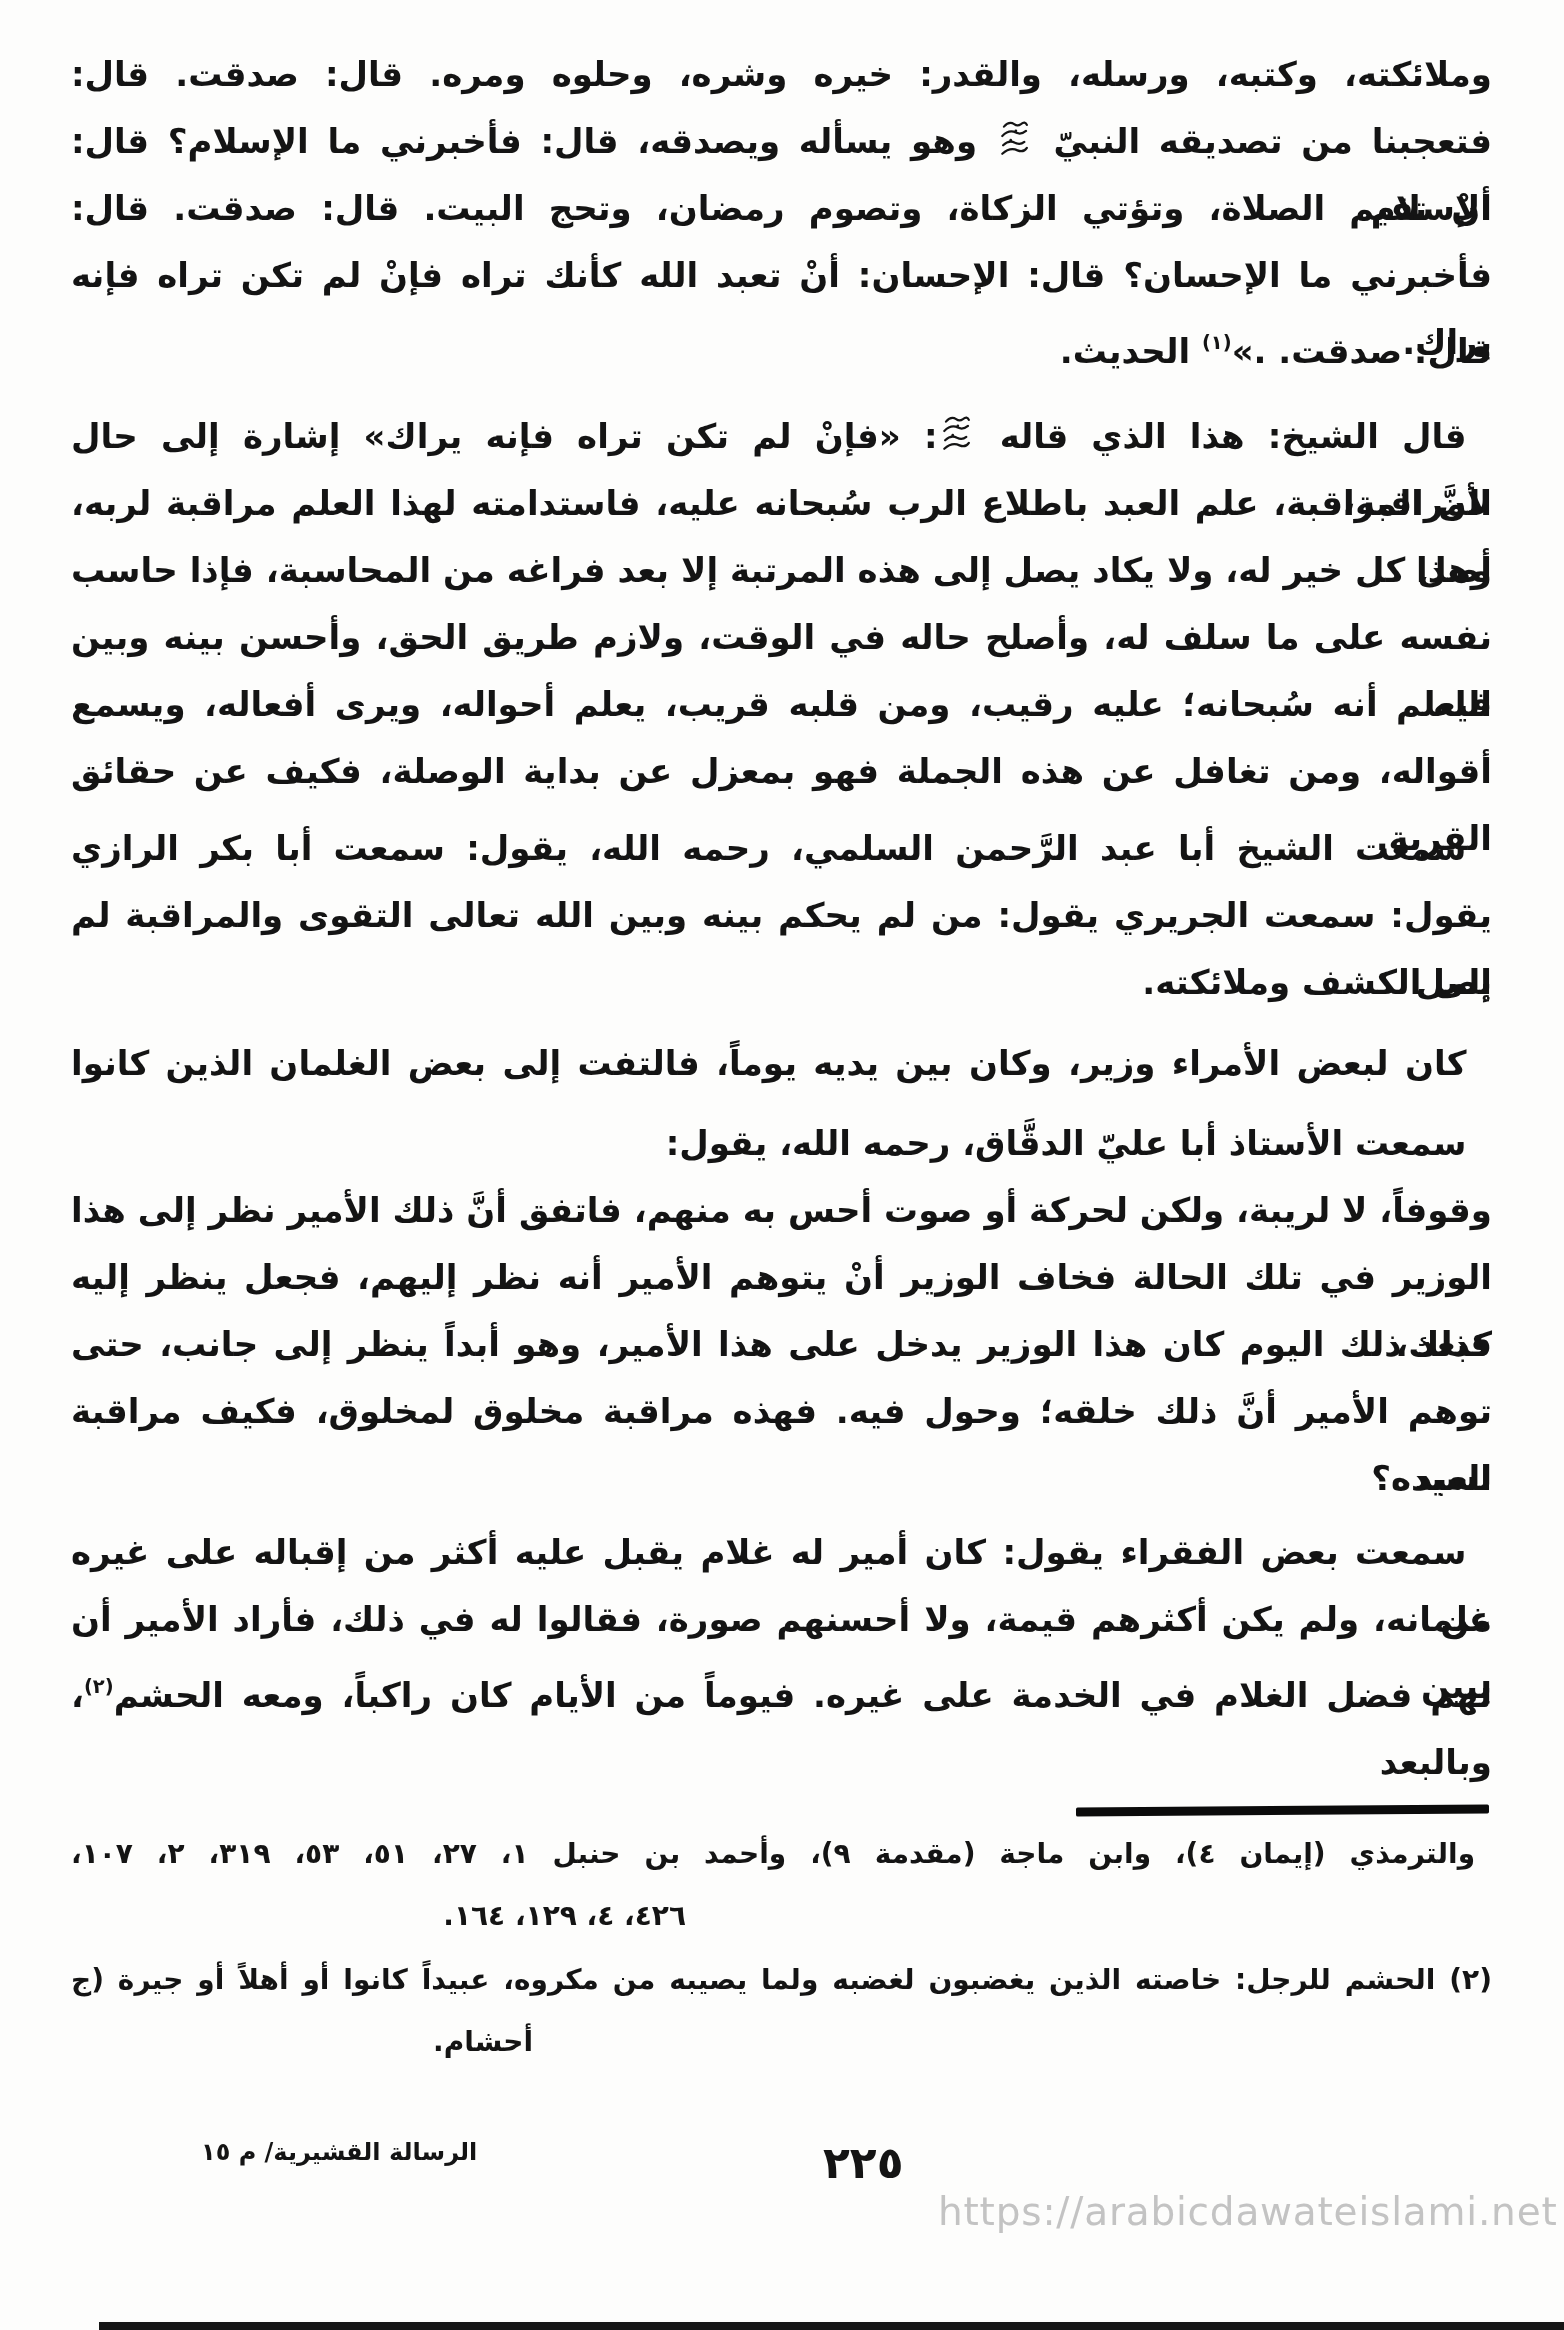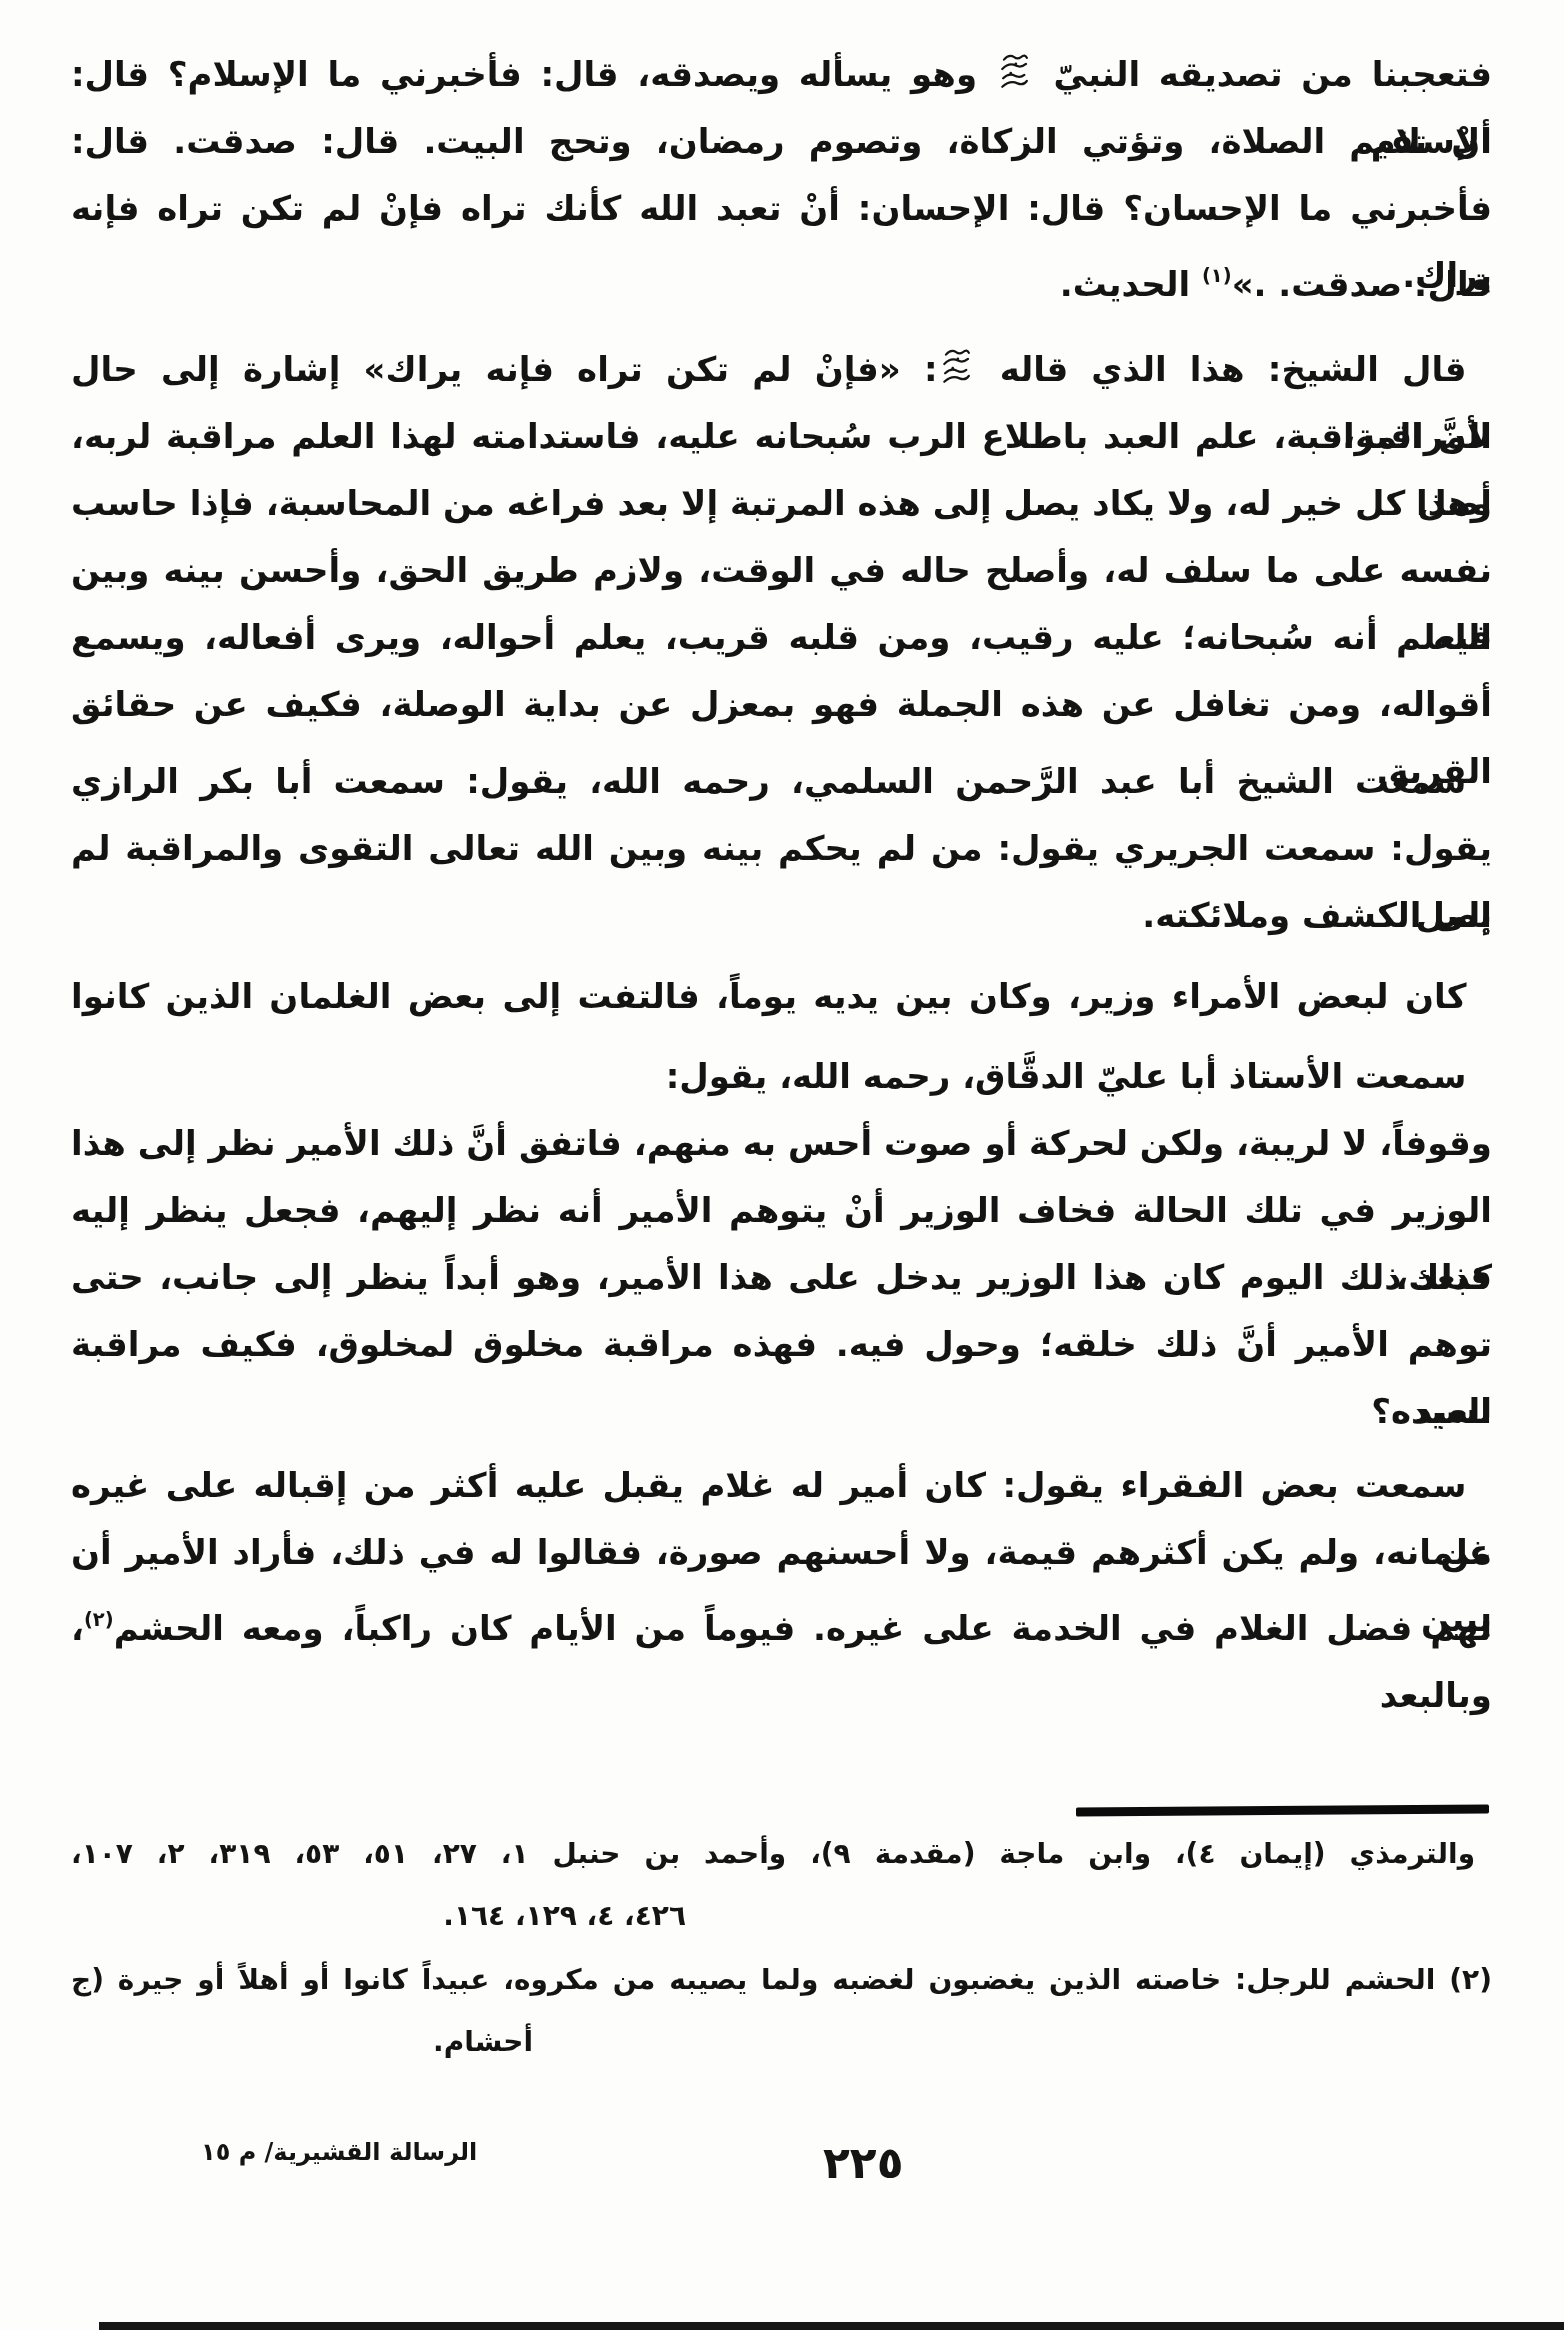--- a/index.html
+++ b/index.html
@@ -53,20 +53,21 @@
     position:absolute;left:100px;right:0;bottom:0;height:7.6px;
     background:#161616;
   }
   .saw-icon{vertical-align:-5.1px;margin:0 2.5px;}
 </style>
 </head>
 <body>
 
 <div class="page">
   <div class="body-text" id="body-lines">
+      <div class="bline just"><span>وملائكته، وكتبه، ورسله، والقدر: خيره وشره، وحلوه ومره. قال: صدقت. قال:</span></div>
       <div class="bline just"><span>فتعجبنا من تصديقه النبيّ </span><svg class="saw-icon" width="34" height="39" viewBox="0 0 40 46">
           <g stroke="#141414" stroke-width="2.6" fill="none" stroke-linecap="round">
             <path d="M7 9 q6 -7 12 -3 q4 3 8 0 q5 -4 7 1"></path>
             <path d="M5 20 q8 -8 16 -4 q6 3 12 -2"></path>
             <path d="M6 31 q7 -7 14 -3 q6 3 11 -1"></path>
             <path d="M5 41 q9 -8 18 -4 q7 3 11 -3"></path>
           </g>
           <circle cx="21" cy="14" r="1.6" fill="#141414"></circle>
           <circle cx="15" cy="25" r="1.6" fill="#141414"></circle>
         </svg><span> وهو يسأله ويصدقه، قال: فأخبرني ما الإسلام؟ قال: الإسلام</span></div>
@@ -106,15 +107,16 @@
   <div class="fn-divider"></div>
   <div class="footnotes" id="footnote-lines">
       <div class="fline just" style="padding-right: 17px;"><span>والترمذي (إيمان ٤)، وابن ماجة (مقدمة ٩)، وأحمد بن حنبل ١، ٢٧، ٥١، ٥٣، ٣١٩، ٢، ١٠٧،</span></div>
       <div class="fline" style="padding-right: 806px;"><span>٤٢٦، ٤، ١٢٩، ١٦٤.</span></div>
       <div class="fline just" style="margin-top: 1.7px;"><span>(٢) الحشم للرجل: خاصته الذين يغضبون لغضبه ولما يصيبه من مكروه، عبيداً كانوا أو أهلاً أو جيرة (ج</span></div>
       <div class="fline" style="padding-right: 959px;"><span>أحشام.</span></div>
     </div>
 
   <div class="footer-title">الرسالة القشيرية/ م ١٥</div>
   <div class="page-number">٢٢٥</div>
+  <div class="watermark">https://arabicdawateislami.net</div>
   <div class="bottom-bar"></div>
 </div>
 
 
 </body></html>

